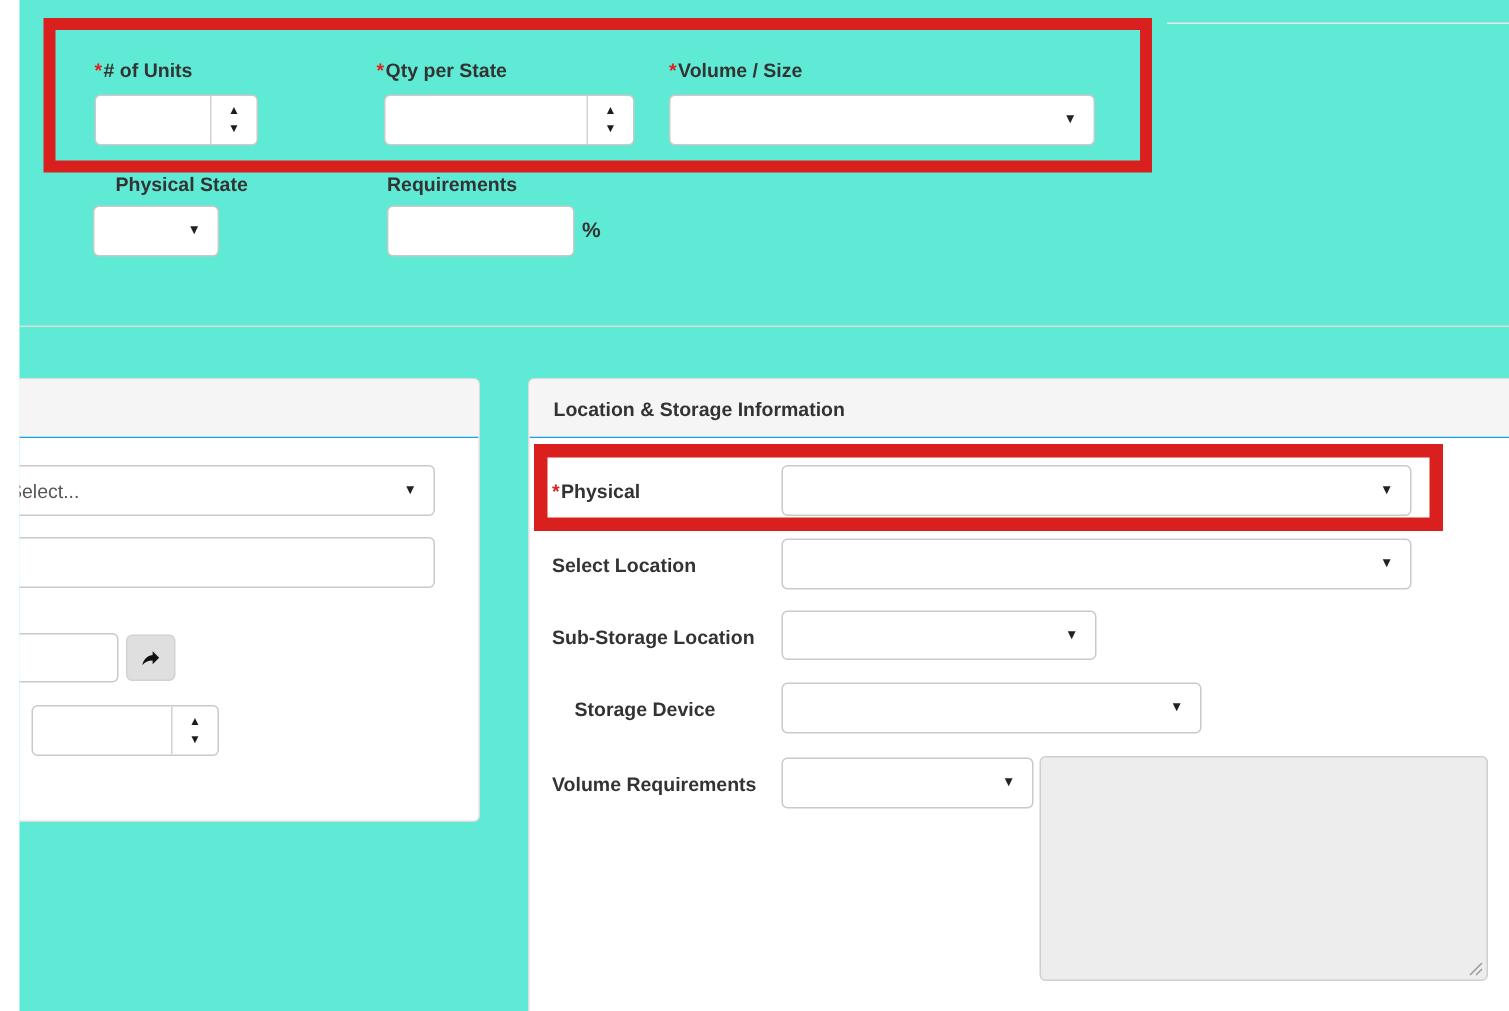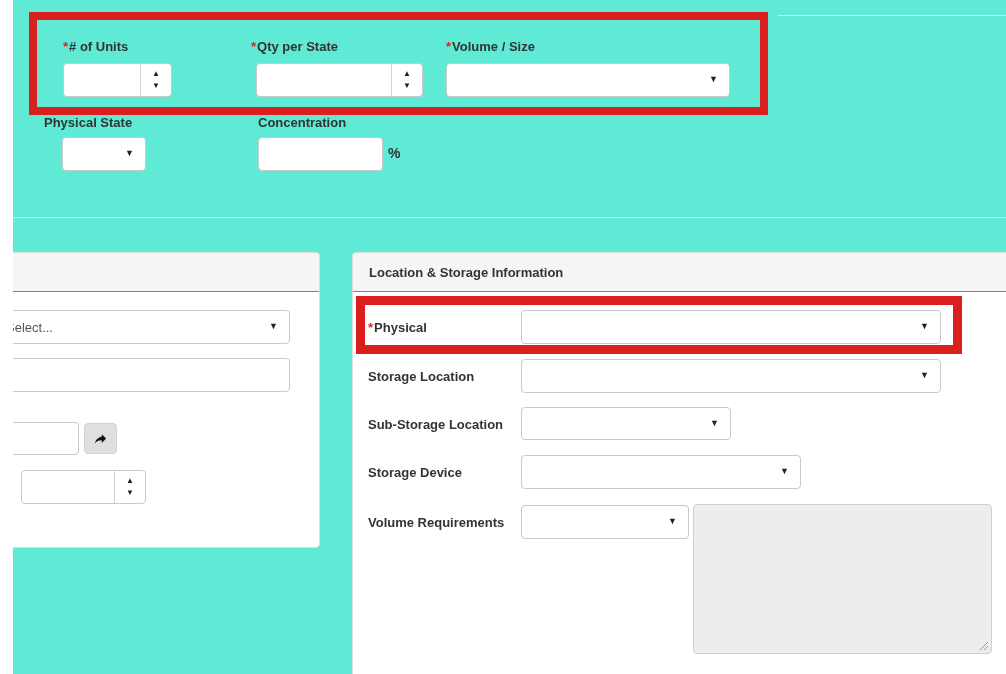--- a/index.html
+++ b/index.html
@@ -97,30 +97,30 @@
   </div>
 
   <div class="lbl" style="left:433px; top:39px;">
     <span class="req">*</span><span>Volume / Size</span>
   </div>
   <div class="sel" style="left:433px; top:63px; width:284px; height:34px;">
     <span class="val"></span>
     <span class="caret">▼</span>
   </div>
 
-  <div class="lbl" style="left:31px; top:115px;text-align:right;">
+  <div class="lbl" style="left:64px; top:115px;text-align:right;">
     <span>Physical State</span>
   </div>
   <div class="sel" style="left:49px; top:137px; width:84px; height:34px;">
     <span class="val"></span>
     <span class="caret">▼</span>
   </div>
 
   <div class="lbl" style="left:245px; top:115px;">
-    <span>Concentration</span>
+    <span>Requirements</span>
   </div>
   <input class="ipt" style="left: 245px; top: 137px; width: 125px; height: 34px;" value="">
   <div class="suffix" style="left:375px; top:145px;">%</div>
 
   <div class="divider" style="top:217px;"></div>
 
   <div class="panel" style="left:-131px; top:252px; width:438px; height:296px;">
     <div class="hd"></div>
   </div>
 
@@ -156,36 +156,36 @@
 
   <div class="lbl" style="left:355px; top:320px;">
     <span class="req">*</span><span>Physical</span>
   </div>
   <div class="sel" style="left:508px; top:310px; width:420px; height:34px;">
     <span class="val"></span>
     <span class="caret">▼</span>
   </div>
 
   <div class="lbl" style="left:355px; top:369px;">
-    <span>Storage Location</span>
+    <span>Select Location</span>
   </div>
   <div class="sel" style="left:508px; top:359px; width:420px; height:34px;">
     <span class="val"></span>
     <span class="caret">▼</span>
   </div>
 
   <div class="lbl" style="left:355px; top:417px;">
     <span>Sub-Storage Location</span>
   </div>
   <div class="sel" style="left:508px; top:407px; width:210px; height:33px;">
     <span class="val"></span>
     <span class="caret">▼</span>
   </div>
 
-  <div class="lbl" style="left:355px; top:465px;">
+  <div class="lbl" style="left:370px; top:465px;">
     <span>Storage Device</span>
   </div>
   <div class="sel" style="left:508px; top:455px; width:280px; height:34px;">
     <span class="val"></span>
     <span class="caret">▼</span>
   </div>
 
   <div class="lbl" style="left:355px; top:515px;">
     <span>Volume Requirements</span>
   </div>

